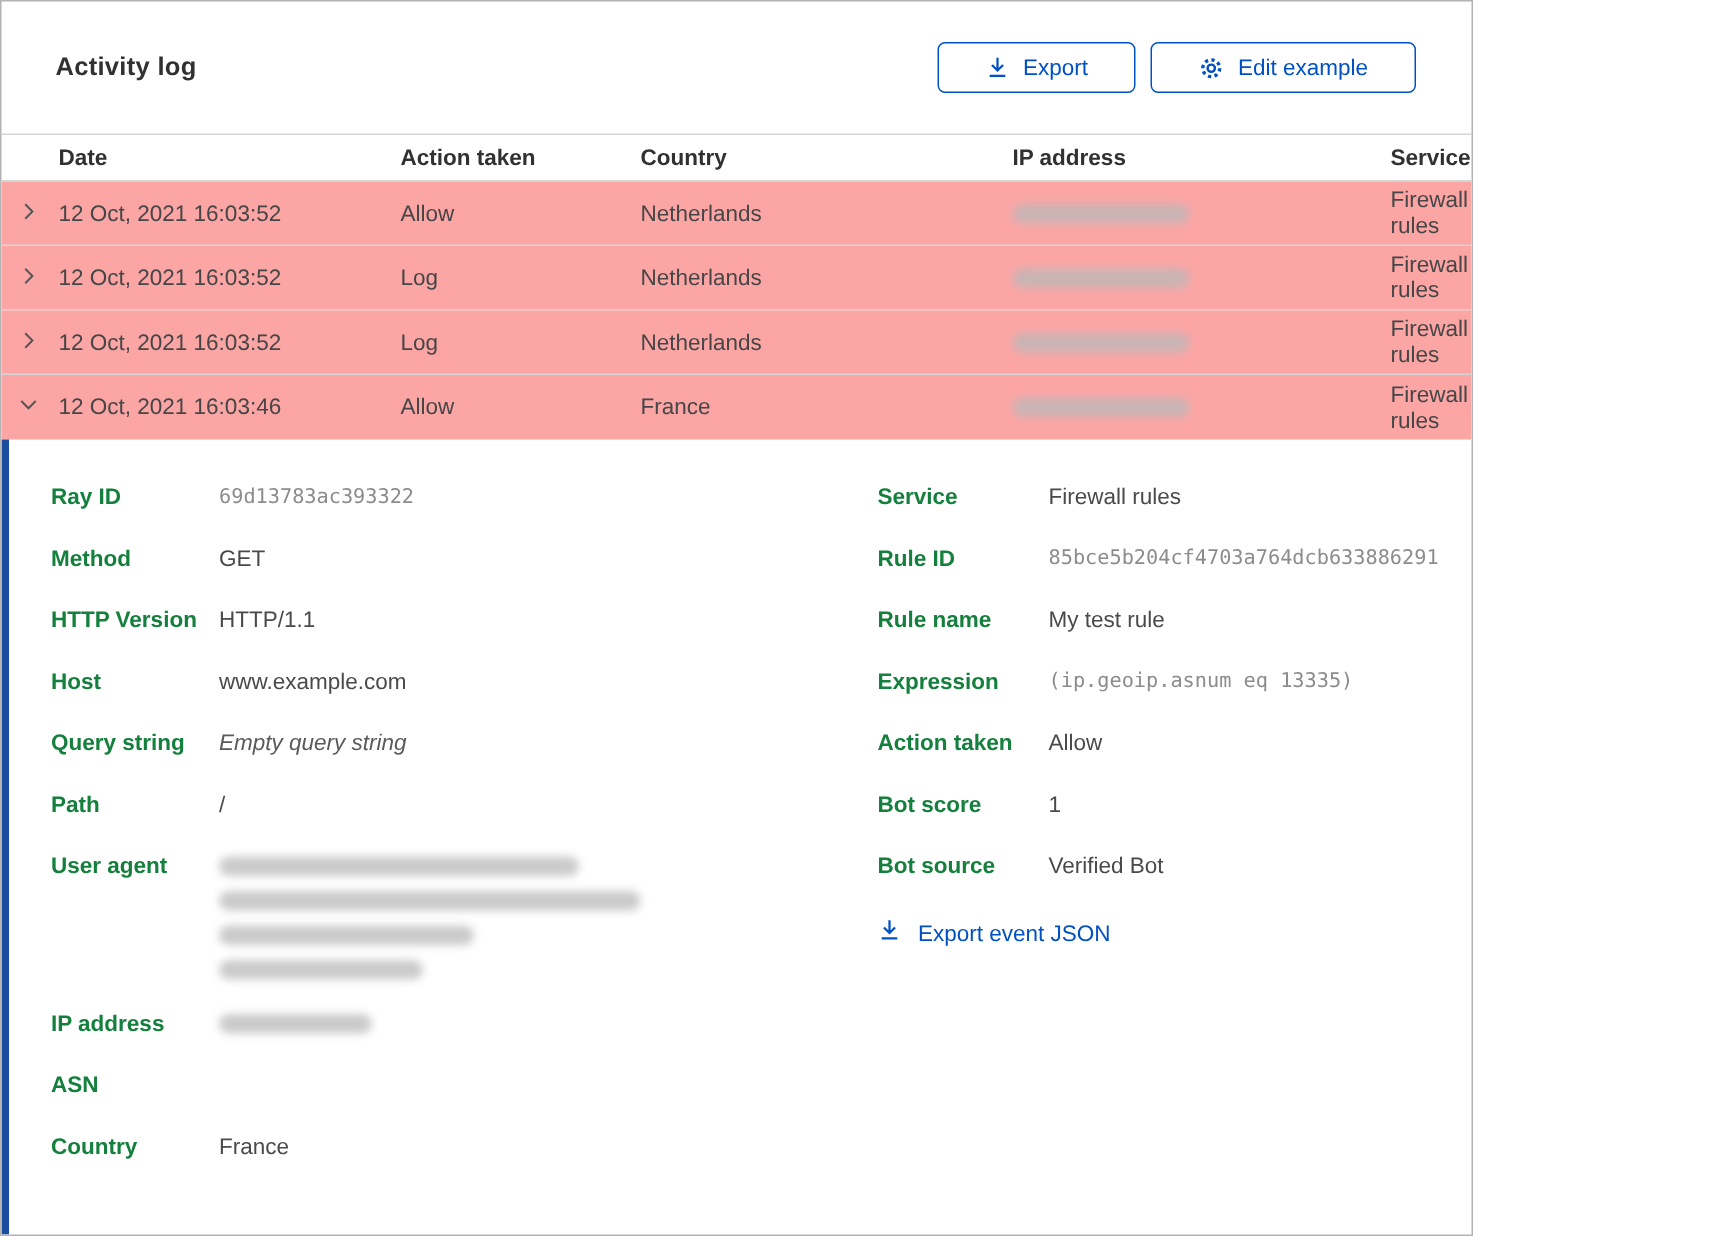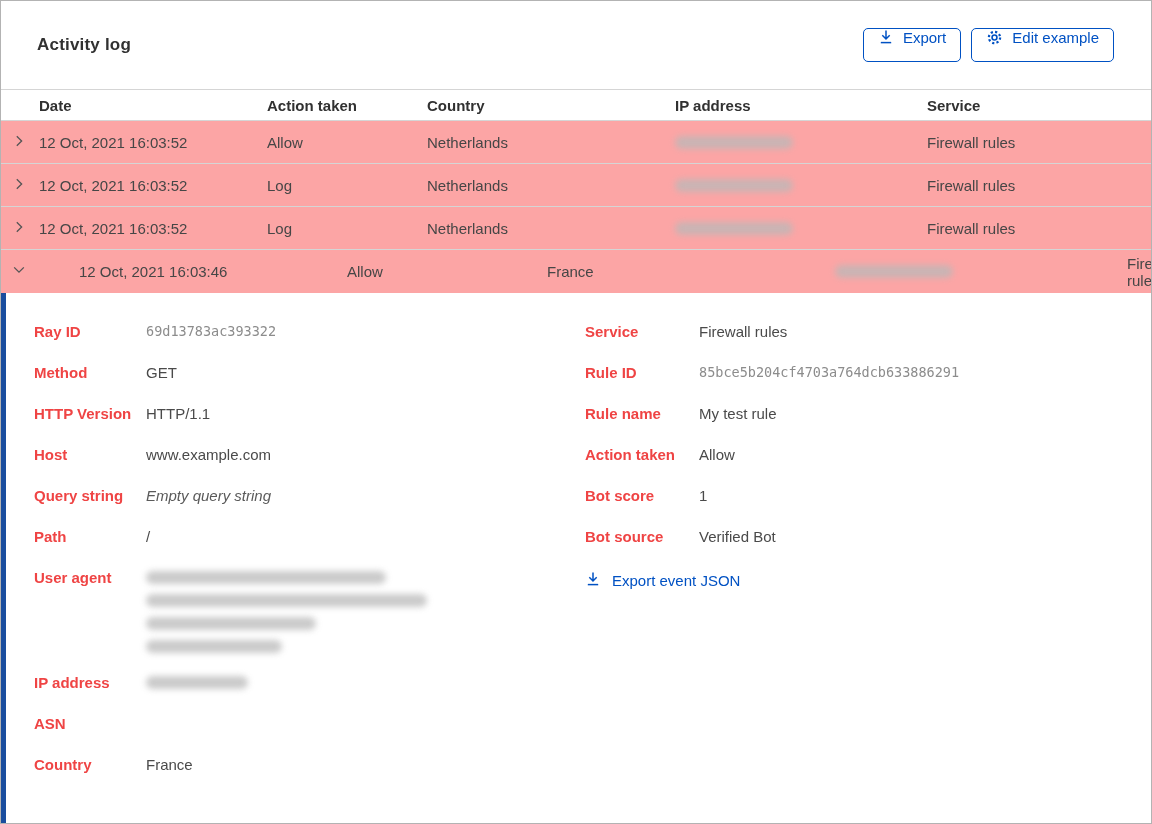--- a/index.html
+++ b/index.html
@@ -3,38 +3,38 @@
 <meta charset="utf-8">
 <style>
   * { margin:0; padding:0; box-sizing:border-box; }
   html,body { background:#fff; }
   body {
     font-family:"Liberation Sans", sans-serif;
     color:#39393b;
     width:1152px; height:824px;
   }
   .frame {
-    width:1152px; height:824px;
+    width:982px; height:824px;
     border:1px solid #b3b3b3;
     background:#fff;
     overflow:hidden;
     display:flex; flex-direction:column;
   }
 
   
   .topbar {
     height:88px; flex:0 0 88px;
     padding:0 36px;
     display:flex; align-items:center; justify-content:space-between;
   }
   .page-title { font-size:17px; font-weight:bold; color:#313131; letter-spacing:.2px; }
   .actions { display:flex; gap:10px; padding-right:1px; }
   .btn {
-    display:inline-flex; align-items:flex-start; gap:9px;
-    height:34px; padding:0 14px;
+    display:inline-flex; align-items:center; gap:9px;
+    height:34px; padding:0 31px;
     background:#fff;
     border:1px solid #0051c3; border-radius:5px;
     color:#0051c3; font-size:15px;
     font-family:"Liberation Sans", sans-serif;
     cursor:pointer;
   }
   .btn svg { display:block; }
 
   
   .grid-row {
@@ -47,21 +47,21 @@
     border-top:1px solid #d5d5d5;
     border-bottom:1px solid #d5d5d5;
     font-weight:bold; font-size:15px; color:#313131;
   }
   .trow {
     height:43px; flex:0 0 43px;
     border-bottom:1px solid #d5d5d5;
     font-size:15px; color:#464646;
     background:#fca5a5;
   }
-  .trow.expanded { border-bottom:none;gap:40px; }
+  .trow.expanded { border-bottom:none; }
   .cell { padding-right:10px; }
   .cell.c-date { padding-left:2px; }
   .expander {
     width:36px; height:100%;
     display:flex; align-items:center; justify-content:center;
     background:none; border:none; cursor:pointer;
   }
   .blur-line {
     height:13px; border-radius:7px;
     background:#b9b9b9; filter:blur(3px);
@@ -75,21 +75,21 @@
     border-left:5px solid #1a4d9e;
     padding:27px 0 0 28px;
     display:flex;
     font-size:15px;
     overflow:hidden;
   }
   .detail-col { display:flex; flex-direction:column; }
   .detail-col.left  { width:551px; flex:0 0 551px; }
   .detail-col.right { flex:1 1 auto; }
   .detail-row { display:flex; margin-bottom:18px; line-height:23px; }
-  .detail-row .lbl { font-weight:bold; color:#ef4444; flex:0 0 112px; }
+  .detail-row .lbl { font-weight:bold; color:#15803d; flex:0 0 112px; }
   .detail-col.right .lbl { flex:0 0 114px; }
   .detail-row .val { color:#4a4a4a; max-width:300px; }
   .val.mono {
     font-family:"DejaVu Sans Mono", monospace;
     font-size:13.5px; color:#8c8c8c;
     word-break:break-all; max-width:262px;
   }
   .val.italic { font-style:italic; color:#5a5a5a; }
   .ua-lines { display:flex; flex-direction:column; gap:10px; padding-top:5px; }
   .export-link {
@@ -266,20 +266,24 @@
       </div>
       <div class="detail-row">
         <div class="lbl">Rule ID</div>
         <div class="val mono">85bce5b204cf4703a764dcb633886291</div>
       </div>
       <div class="detail-row">
         <div class="lbl">Rule name</div>
         <div class="val">My test rule</div>
       </div>
       <div class="detail-row">
+        <div class="lbl">Expression</div>
+        <div class="val mono">(ip.geoip.asnum eq 13335)</div>
+      </div>
+      <div class="detail-row">
         <div class="lbl">Action taken</div>
         <div class="val">Allow</div>
       </div>
       <div class="detail-row">
         <div class="lbl">Bot score</div>
         <div class="val">1</div>
       </div>
       <div class="detail-row">
         <div class="lbl">Bot source</div>
         <div class="val">Verified Bot</div>

